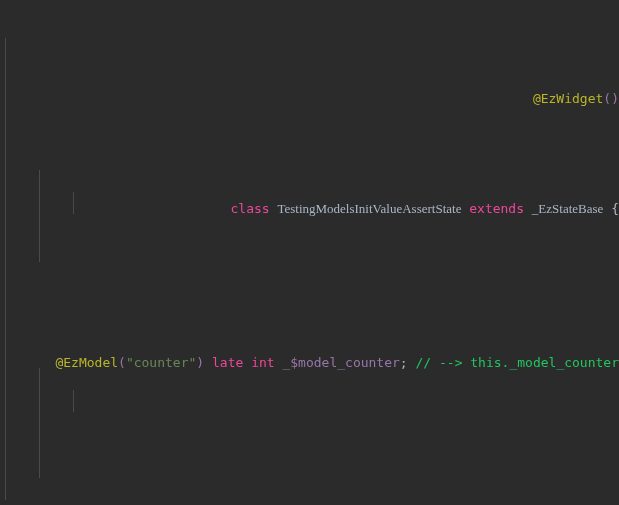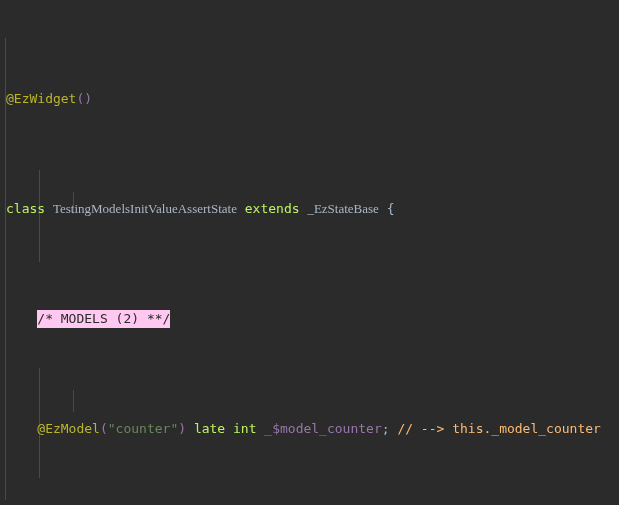--- a/index.html
+++ b/index.html
@@ -33,36 +33,37 @@
     line-height: 22px;
     white-space: pre;
     letter-spacing: 0px;
   }
 
   .line {
     height: 22px;
     line-height: 22px;
     white-space: pre;
     position: relative;
-    padding-left: 6px;
+    padding-left: 14px;
+    text-align: right;
   }
 
   
   .guide {
     position: absolute;
     width: 1px;
     background: #4a4a4a;
   }
 
   
   .t-plain      { color: #a9b7c6; }
-  .t-keyword    { color: #bef264; }
+  .t-keyword    { color: #ec4899; }
   .t-annotation { color: #bbb529; }
   .t-string     { color: #6a8759; }
-  .t-comment    { color: #fdba74; }
+  .t-comment    { color: #22c55e; }
   .t-punct      { color: #a9b7c6; }
   .t-classname  { color: #a9b7c6; font-family: Liberation Serif, serif; }
   .t-field      { color: #9876aa; }
   .t-brace      { color: #a9b7c6; }
 
   .t-highlight {
     background: #ffc8f0;
     color: #2b2b2b;
     padding: 1px 0 2px 0;
   }
@@ -80,21 +81,20 @@
 
   <div class="code-area">
 
     
     <div class="line"><span class="t-annotation">@EzWidget</span><span class="t-field">()</span></div>
 
     
     <div class="line"><span class="t-keyword">class</span><span class="t-plain"> </span><span class="t-classname">TestingModelsInitValueAssertState</span><span class="t-plain"> </span><span class="t-keyword">extends</span><span class="t-plain"> </span><span class="t-classname">_EzStateBase</span><span class="t-plain"> </span><span class="t-brace">{</span></div>
 
     
-    <div class="line"><span class="t-plain">    </span><span class="t-highlight">/* MODELS (2) **/</span></div>
 
     
     <div class="line"><span class="t-plain">    </span><span class="t-annotation">@EzModel</span><span class="t-field">(</span><span class="t-string">"counter"</span><span class="t-field">)</span><span class="t-plain"> </span><span class="t-keyword">late</span><span class="t-plain"> </span><span class="t-keyword">int</span><span class="t-plain"> </span><span class="t-field">_$model_counter</span><span class="t-punct">;</span><span class="t-plain"> </span><span class="t-comment">// --&gt; this._model_counter</span></div>
 
     
     
     
     
 
     

